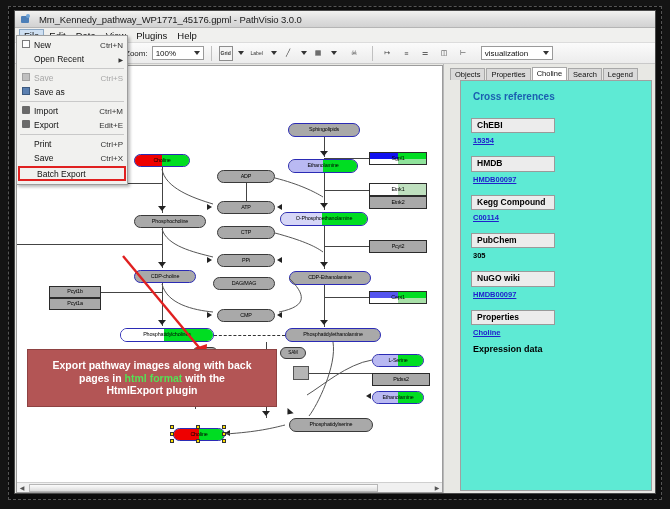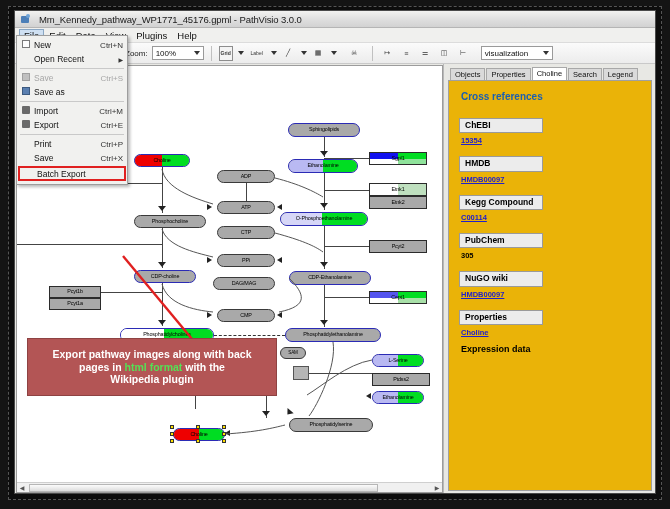--- a/index.html
+++ b/index.html
@@ -171,22 +171,22 @@
     flex: 0 0 16px; display: flex; align-items: flex-end; gap: 1px;
     padding: 2px 0 0 6px; background: #e8e8e4;
   }
   .tab {
     font-size: 7.5px; color: #111; padding: 2px 4px 2px 4px;
     background: #dadada; border: 1px solid #a8a8a8; border-bottom: none;
     white-space: nowrap; line-height: 1;
   }
   .tab.sel { background: #ffffff; padding-bottom: 3px; font-weight: normal; }
   .panel-body {
-    flex: 1 1 auto; background: #eab308; border: 1px solid #a0a0a0;
-    margin: 0 3px 2px 4px; overflow: hidden; padding: 8px 6px 0 10px;
+    flex: 1 1 auto; background: #5eead4; border: 1px solid #a0a0a0;
+    margin: 0 3px 2px 16px; overflow: hidden; padding: 8px 6px 0 10px;
     min-height: 0;
   }
   .xref-title {
     font-size: 10px; font-weight: bold; color: #1b5fb0; margin: 2px 0 12px 2px;
   }
   .xref-item { margin-bottom: 7px; }
   .xref-head {
     display: inline-block; min-width: 84px; background: #ececec;
     border: 1px solid #9a9a9a; font-size: 8.5px; font-weight: bold;
     color: #000; padding: 2px 5px; line-height: 1.1;
@@ -478,25 +478,25 @@
               <span class="lbl">Ptdss2</span>
             </div>
 
           <div style="position:absolute;left:276px;top:300px;width:16px;height:14px;background:#b6b6b6;border:1px solid #555;z-index:31"></div>
 
           <svg class="redarrow" style="left:0;top:0;width:100%;height:100%;">
             <line x1="106" y1="190" x2="185" y2="285" stroke="#e02020" stroke-width="2.4"></line>
             <polygon points="189,292 178,282 190,278" fill="#e02020"></polygon>
           </svg>
 
-          <div class="callout" style="left:10px;top:272px;width:250px;height:58px;justify-content:center;">
+          <div class="callout" style="left:10px;top:283px;width:250px;height:58px;justify-content:center;">
             <div class="ctext">
               <span>Export pathway images along with back</span><br>
               <span>pages in </span><span class="hl">html format</span><span> with the</span><br>
-              <span>Wikipedia plugin</span>
+              <span>HtmlExport plugin</span>
             </div>
           </div>
 
         </div>
 
         <div class="hscroll">
           <span class="endl">◀</span>
           <span class="thumb"></span>
           <span class="endr">▶</span>
         </div>
@@ -570,21 +570,21 @@
     </div>
     <div class="dd-sep"></div>
     <div class="dd-item">
       <span class="dd-ico"><span class="ico-imp"></span></span>
       <span class="dd-lbl">Import</span>
       <span class="dd-acc">Ctrl+M</span>
     </div>
     <div class="dd-item">
       <span class="dd-ico"><span class="ico-imp"></span></span>
       <span class="dd-lbl">Export</span>
-      <span class="dd-acc">Ctrl+E</span>
+      <span class="dd-acc">Edit+E</span>
     </div>
     <div class="dd-sep"></div>
     <div class="dd-item">
       <span class="dd-ico"></span>
       <span class="dd-lbl">Print</span>
       <span class="dd-acc">Ctrl+P</span>
     </div>
     <div class="dd-item">
       <span class="dd-ico"></span>
       <span class="dd-lbl">Save</span>

